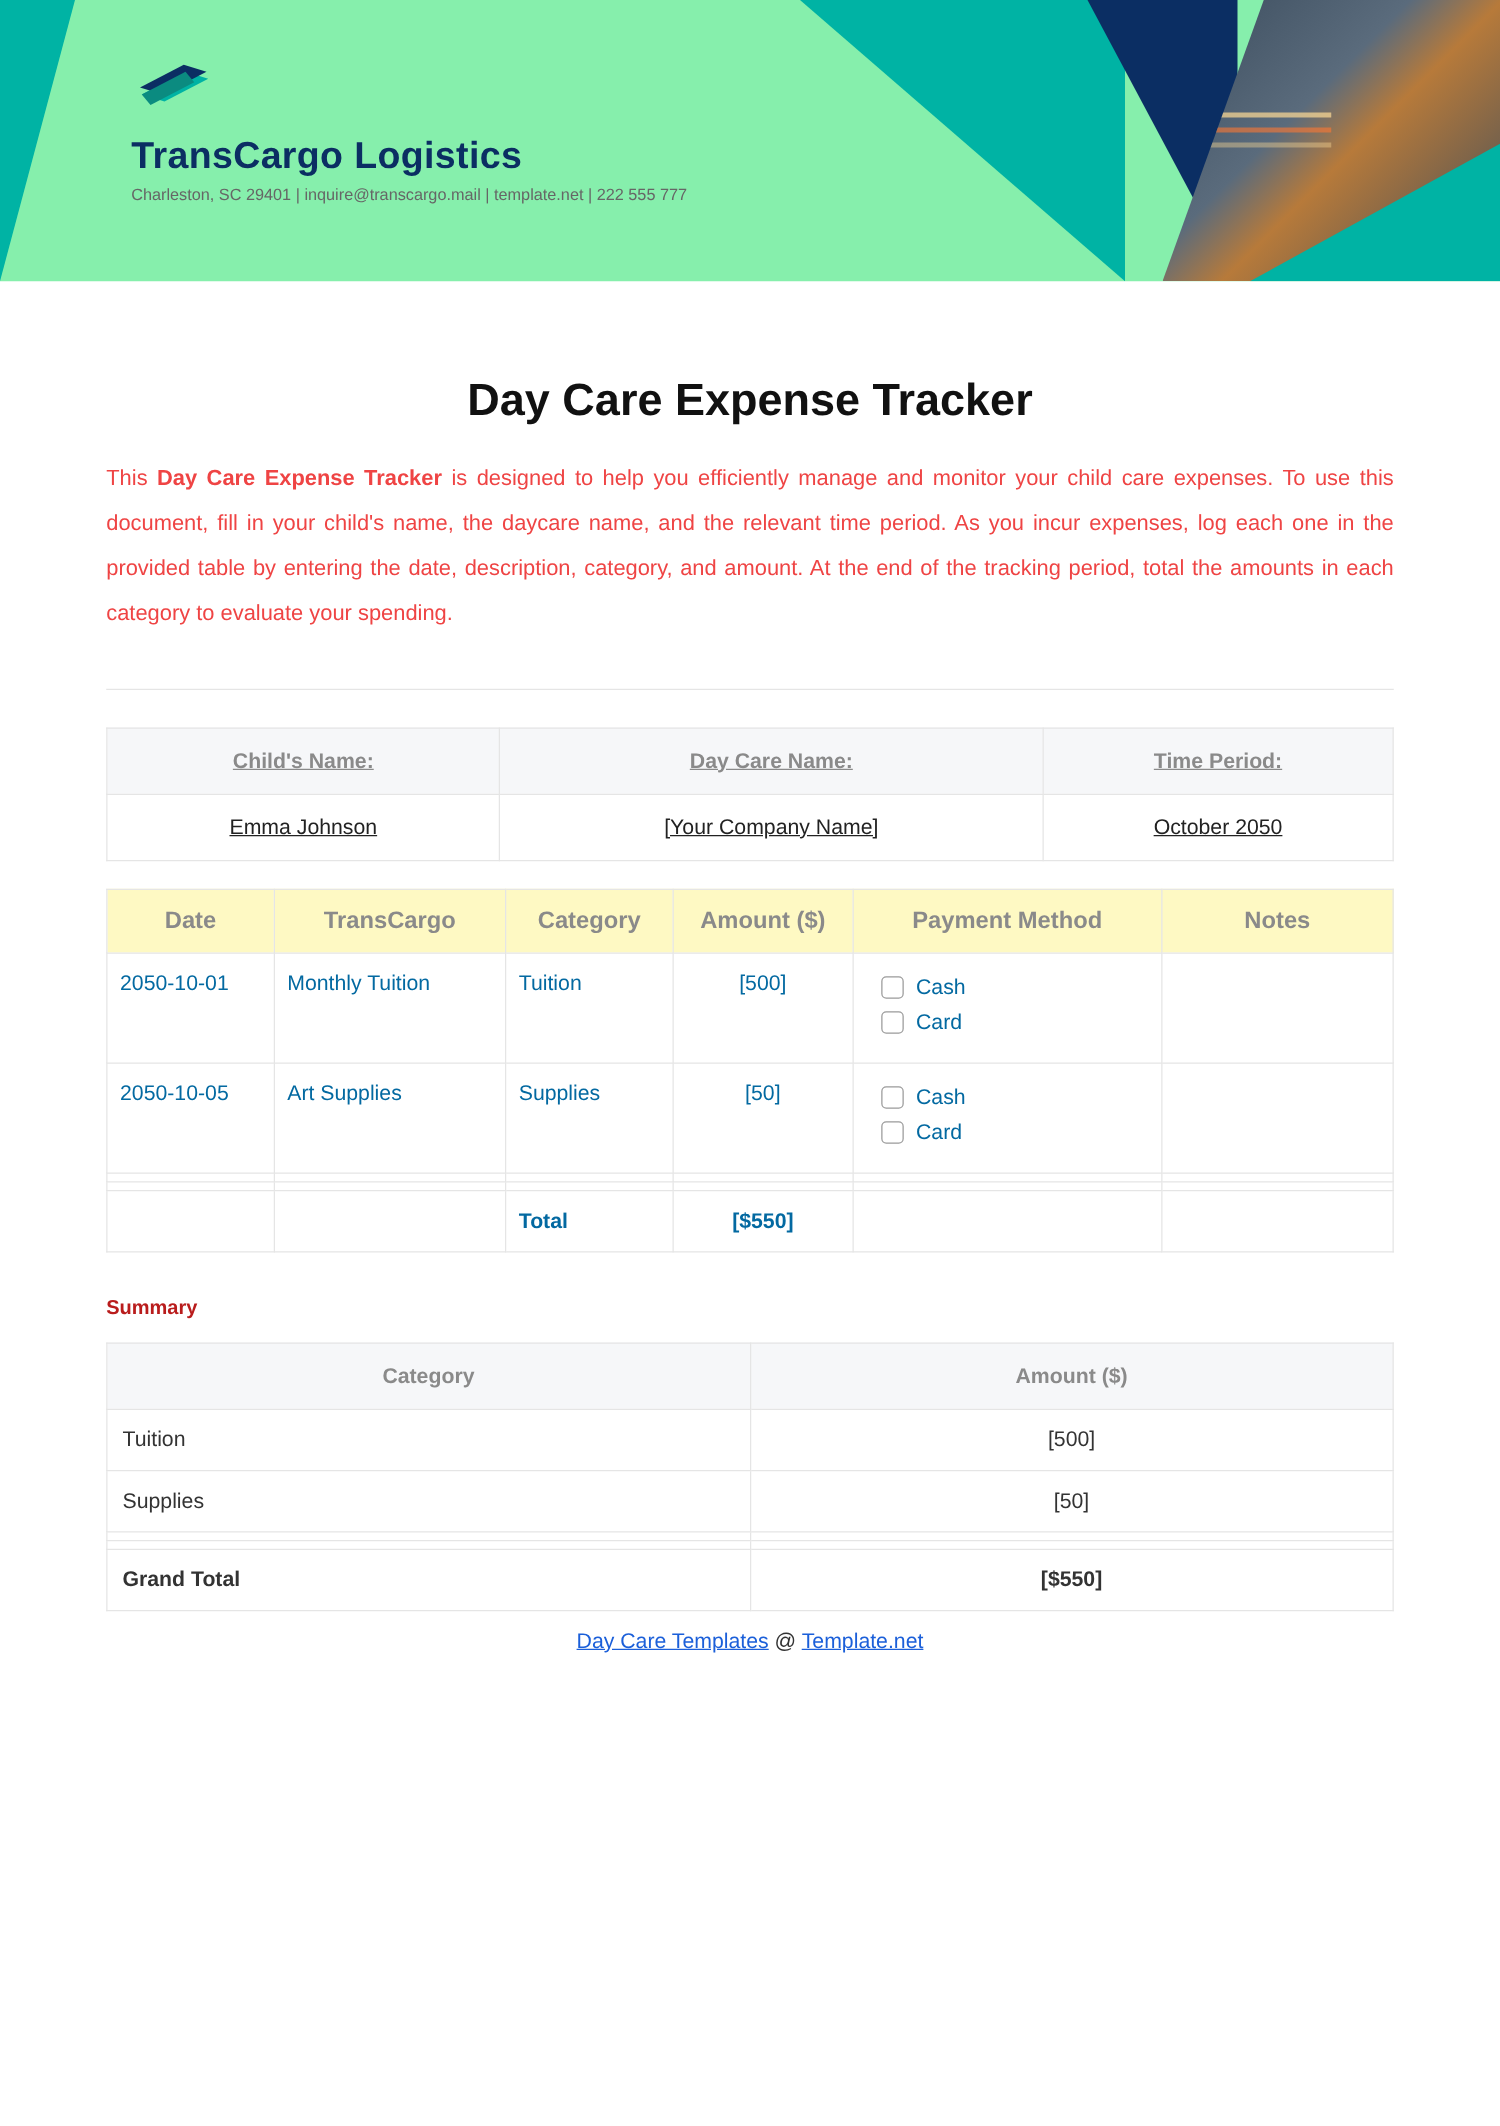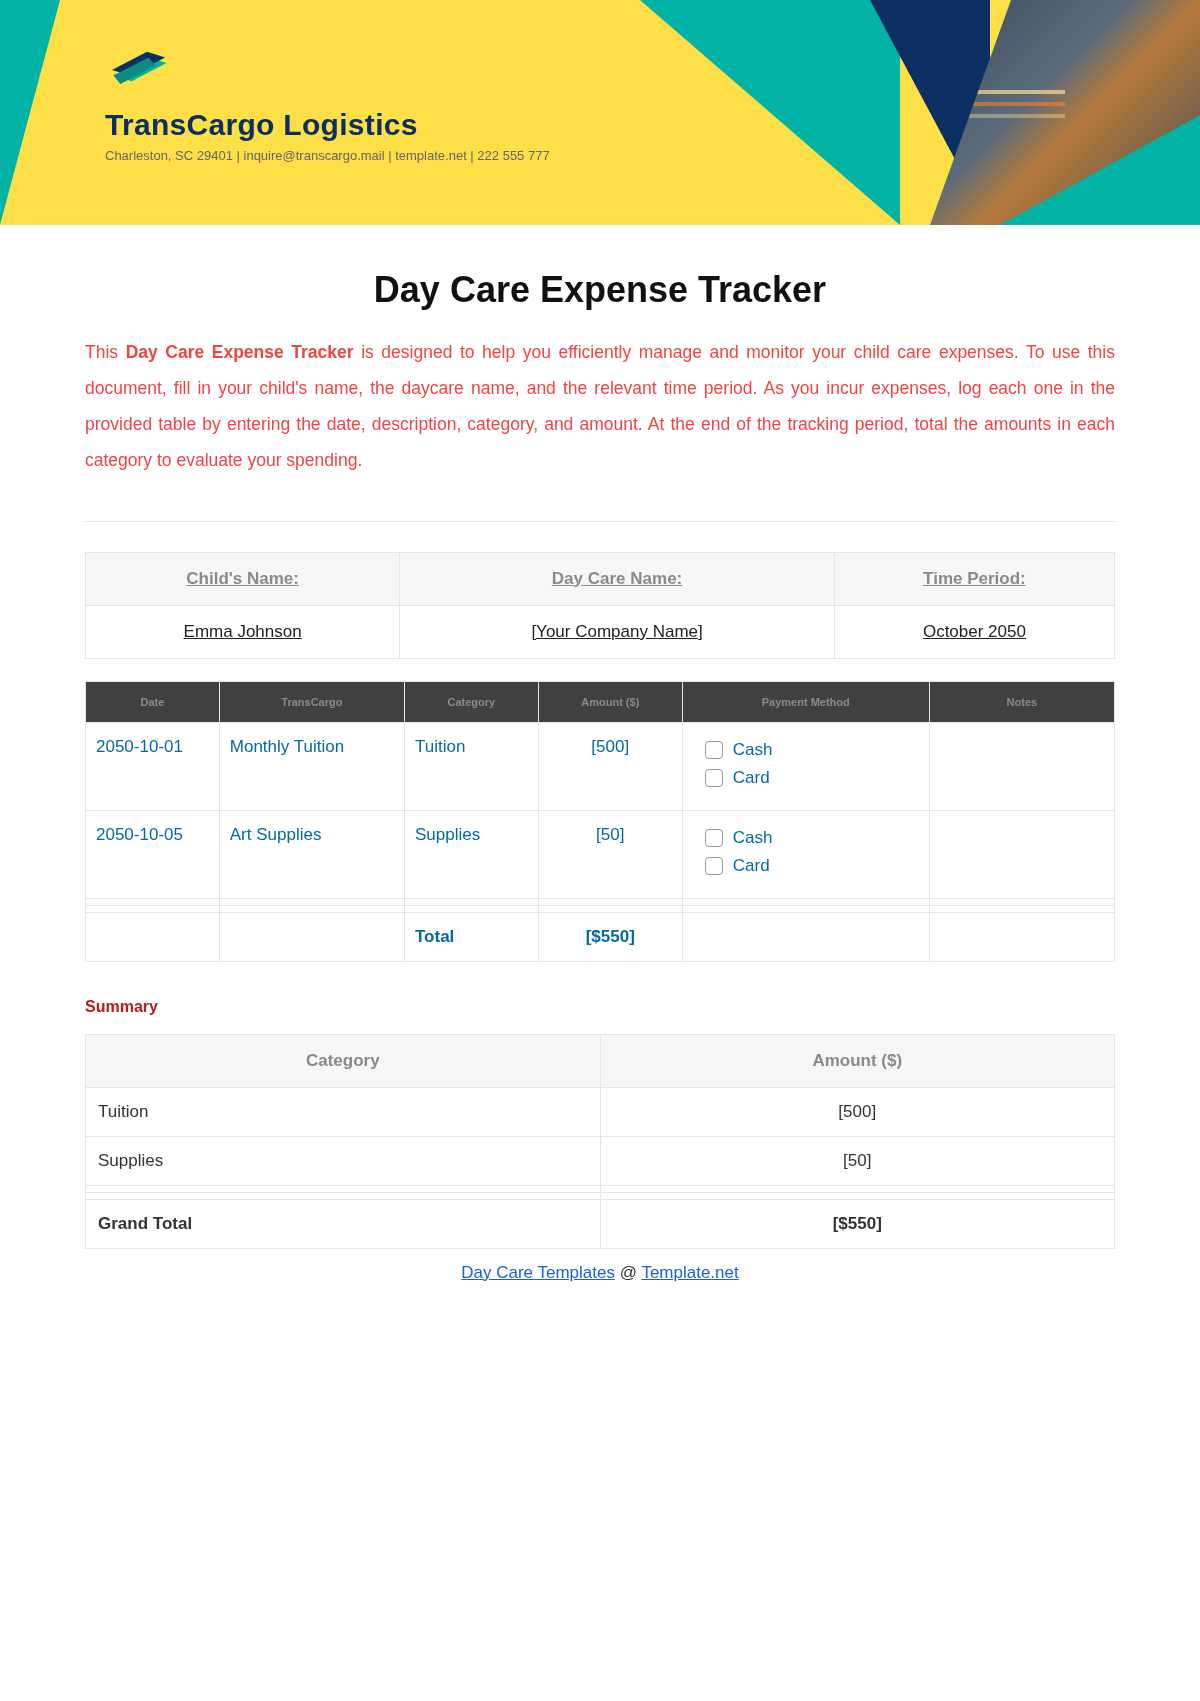--- a/index.html
+++ b/index.html
@@ -4,21 +4,21 @@
 <style>
   * { box-sizing: border-box; margin: 0; padding: 0; }
   body {
     font-family: Arial, Helvetica, sans-serif;
     background: #fff;
     width: 1200px;
     color: #333;
   }
   .header {
     height: 225px;
-    background: #fde047;
+    background: #86efac;
     position: relative;
     overflow: hidden;
   }
   .tri-left { position:absolute; left:0; top:0; width:0; height:0;
     border-left: 60px solid #00b3a4; border-bottom: 225px solid transparent; }
   .header-graphics { position:absolute; right:0; top:0; width:620px; height:225px; }
   .hg-shape1 { position:absolute; left:60px; top:0; width:0; height:0;
     border-right:260px solid #00b3a4; border-bottom:225px solid transparent; }
   .hg-shape2 { position:absolute; right:210px; top:0; width:0; height:0;
     border-right:120px solid #0b2e63; border-bottom:225px solid transparent; }
@@ -27,31 +27,31 @@
     clip-path: polygon(30% 0, 100% 0, 100% 100%, 0 100%); }
   .hg-shape3::after { content:""; position:absolute; left:10%; top:40%; width:40%; height:4px;
     background: rgba(255,220,150,.7); box-shadow: 0 12px 0 rgba(255,120,50,.6), 0 24px 0 rgba(255,220,150,.4); }
   .hg-shape4 { position:absolute; right:0; bottom:0; width:0; height:0;
     border-right:200px solid #00b3a4; border-top:110px solid transparent; }
   .brand { position:absolute; left:105px; top:40px; }
   .logo { width:70px; height:60px; position:relative; margin-bottom:8px; }
   .logo svg { width:100%; height:100%; }
   .brand-name { font-size:30px; font-weight:800; color:#0b2e63; letter-spacing:.3px; }
   .brand-sub { font-size:13px; color:#666; margin-top:6px; }
-  .page { padding: 44px 85px 40px; }
+  .page { padding: 74px 85px 40px; }
   h1 { text-align:center; font-size:36px; font-weight:700; color:#111; margin-bottom:24px; }
   .intro { font-size:17.5px; line-height:2.05; color:#ef4444; text-align:justify; }
   .intro b { font-weight:700; }
   hr.sep { border:none; border-top:1px solid #e5e5e5; margin:42px 0 30px; }
   table { width:100%; border-collapse:collapse; }
   .info-table th, .info-table td { border:1px solid #e5e5e5; padding:16px 10px; text-align:center; font-size:17px;text-decoration:underline; }
   .info-table th { background:#f6f7f9; color:#8a8a8a; font-weight:700; }
   .info-table td { color:#222; }
   .log-table { margin-top:22px; }
-  .log-table th { background:#404040; color:#8a8a8a; font-weight:700; font-size:11px;
+  .log-table th { background:#fef9c3; color:#8a8a8a; font-weight:700; font-size:19px;
     border:1px solid #e5e5e5; padding:14px 8px; text-align:center; }
   .log-table td { border:1px solid #e5e5e5; padding:14px 10px; font-size:17px; vertical-align:top; color:#0369a1; }
   .log-table .tcenter { text-align:center; }
   .log-table .pay { text-align:left;margin-left:44px; }
   .pay-opt { display:flex; align-items:center; gap:10px; margin:3px 0 8px 12px; }
   .cb { width:18px; height:18px; border:1.5px solid #9a9a9a; border-radius:4px; display:inline-block; }
   .thinrow td { padding:0; height:7px; border-top:1px solid #e5e5e5; border-bottom:1px solid #e5e5e5; }
   .totalrow td { font-weight:700; }
   h2.summary { font-size:16px; font-weight:700; margin:36px 0 18px; color:#b91c1c; }
   .summary-table th { background:#f6f7f9; color:#8a8a8a; font-weight:700; font-size:17px;

